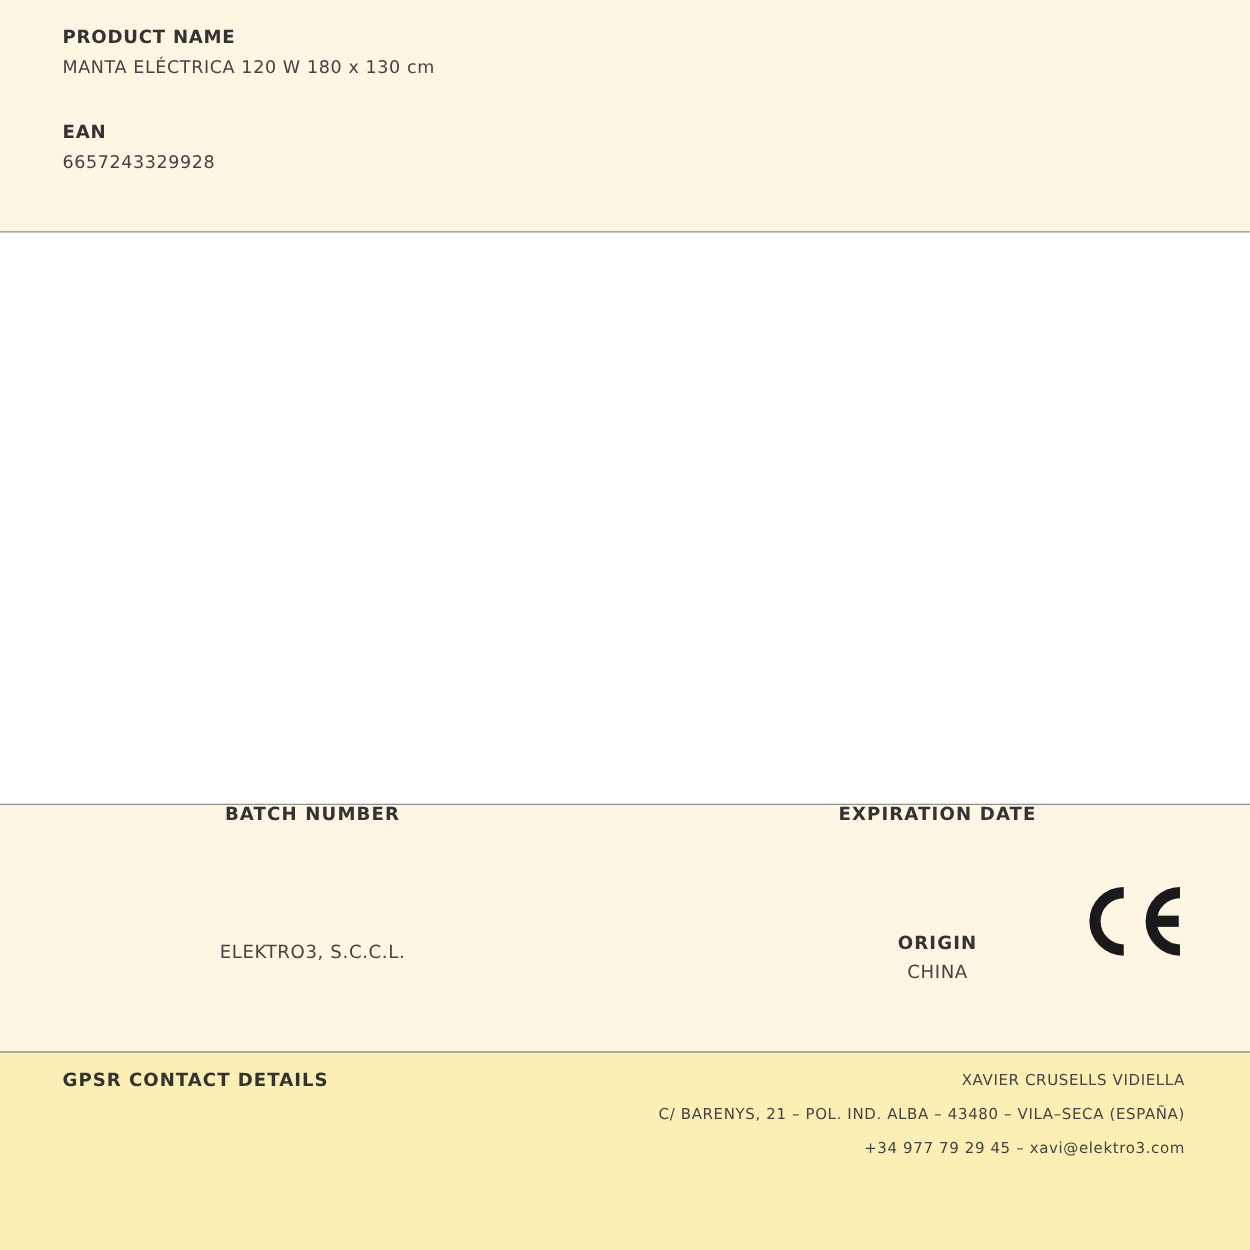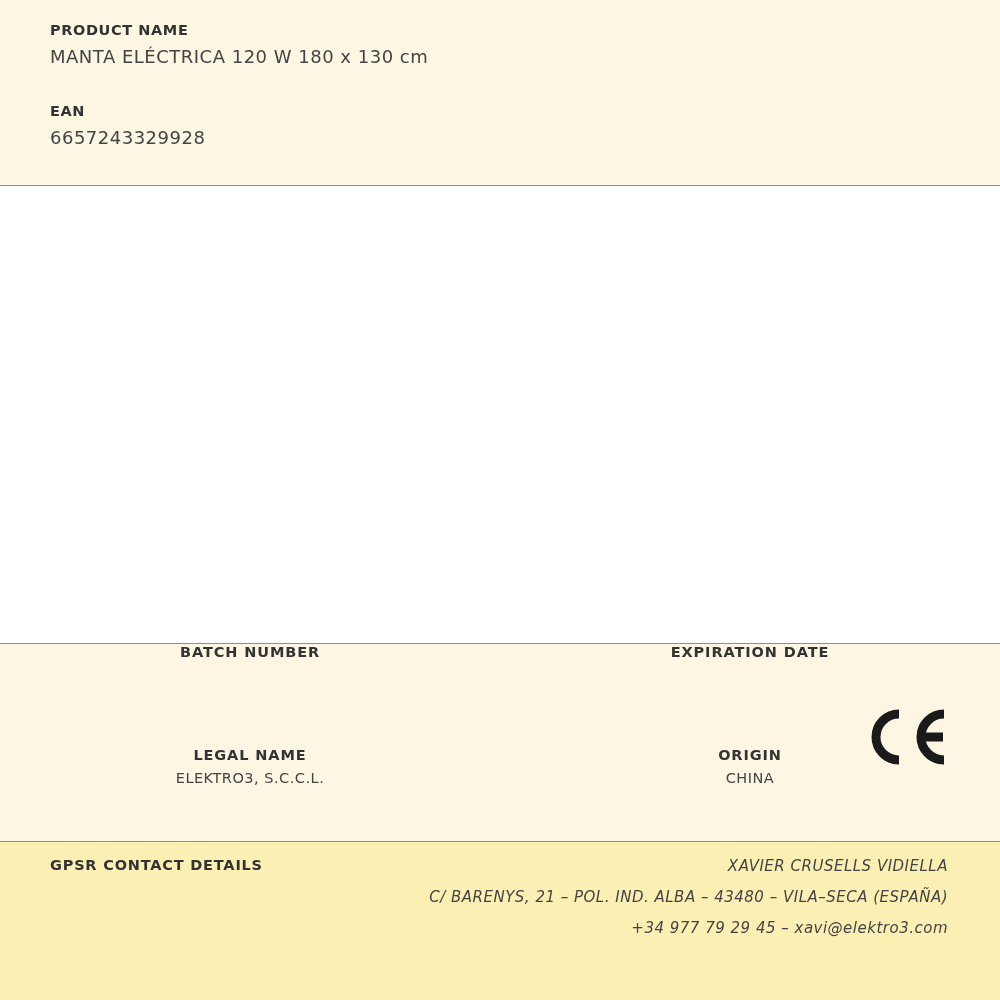--- a/index.html
+++ b/index.html
@@ -35,21 +35,21 @@
 
   .field-label {
     font-size: 14.5px;
     font-weight: bold;
     letter-spacing: 0.6px;
     color: #333333;
     margin: 0 0 8px 0;
   }
 
   .field-value {
-    font-size: 18px;
+    font-size: 14px;
     font-weight: normal;
     letter-spacing: 0.5px;
     color: #444444;
     margin: 0;
   }
 
   .field-block + .field-block {
     margin-top: 36px;
   }
 
@@ -125,25 +125,24 @@
     color: #333333;
     margin: 0;
     padding-top: 0;
   }
 
   .footer-right {
     text-align: right;
   }
 
   .footer-line {
-    font-size: 15px;
+    font-size: 12px;
     letter-spacing: 0.5px;
     color: #444444;
     margin: 0 0 13px 0;
-    font-style: italic;
   }
   .footer-line:last-child { margin-bottom: 16px; }
 </style>
 </head>
 <body>
 
 <div class="sheet">
 
   <div class="top-section">
     <div class="field-block">
@@ -166,21 +165,20 @@
         <p class="info-value"></p>
       </div>
       <div class="info-cell">
         <p class="info-title">EXPIRATION DATE</p>
         <p class="info-value"></p>
       </div>
     </div>
 
     <div class="info-grid info-row-2">
       <div class="info-cell">
-        <p class="info-title">LEGAL NAME</p>
         <p class="info-value">ELEKTRO3, S.C.C.L.</p>
       </div>
       <div class="info-cell">
         <p class="info-title">ORIGIN</p>
         <p class="info-value">CHINA</p>
       </div>
     </div>
 
   </div>
 

